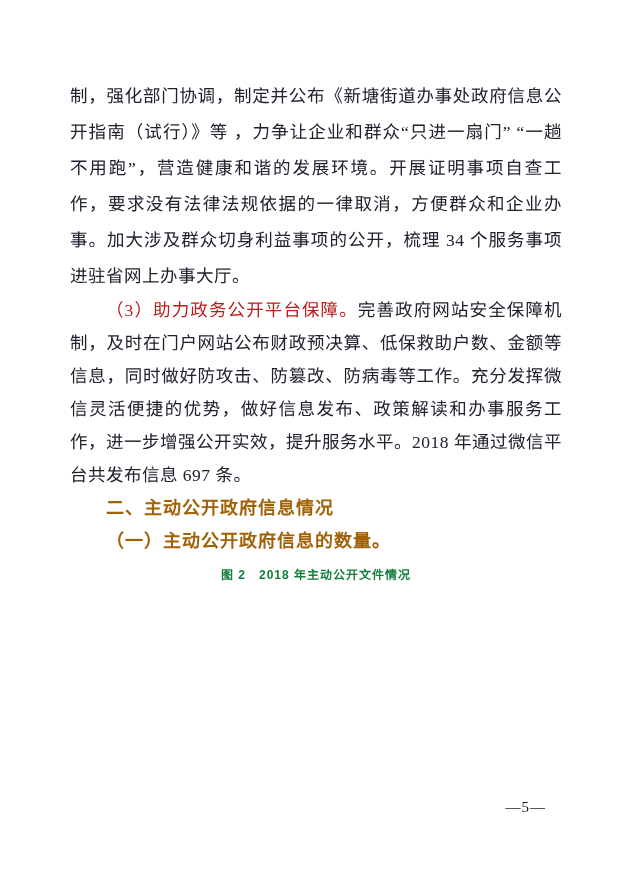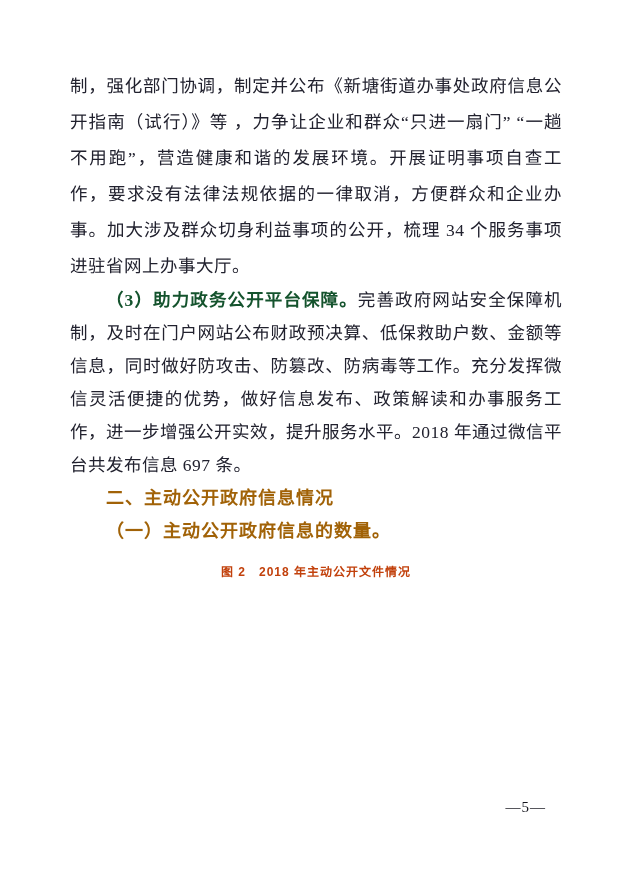--- a/index.html
+++ b/index.html
@@ -12,21 +12,21 @@
     width: 630px;
     height: 895px;
     background: #ffffff;
     overflow: hidden;
     font-family: "Liberation Serif", "DejaVu Serif", serif;
     color: #21212e;
   }
   .content {
     position: absolute;
     left: 70px;
-    top: 68px;
+    top: 78px;
     width: 492px;
   }
   p, h2, h3 {
     margin: 0;
     padding: 0;
     font-weight: normal;
   }
   .body-para {
     font-size: 17.5px;
     text-align: justify;
@@ -34,47 +34,47 @@
     letter-spacing: 0.5px;
   }
   .para-1 {
     line-height: 36px;
   }
   .para-2 {
     line-height: 33px;
     text-indent: 36px;
   }
   .para-2 .lead-bold {
-    font-weight: bold;
-    color: #14532d;
+    font-weight: normal;
+    color: #b91c1c;
   }
   .section-heading,
   .subsection-heading {
     font-size: 18px;
     font-weight: bold;
     line-height: 33px;
     text-indent: 36px;
     color: #a16207;
     letter-spacing: 1px;
     font-family: "Liberation Sans", "DejaVu Sans", sans-serif;
   }
   .subsection-heading {
     font-family: Liberation Sans, sans-serif;
   }
   .para-3 {
     line-height: 27.5px;
     text-indent: 36px;
   }
   .figure-caption {
-    margin-top: 14px;
+    margin-top: 7px;
     font-size: 12px;
     font-weight: bold;
     text-align: center;
     letter-spacing: 1px;
-    color: #c2410c;
+    color: #15803d;
     font-family: "Liberation Sans", "DejaVu Sans", sans-serif;
   }
   .page-number {
     position: absolute;
     right: 84px;
     top: 799px;
     font-size: 15px;
     color: #14141c;
     letter-spacing: 1px;
     font-family: "Liberation Serif", "DejaVu Serif", serif;

